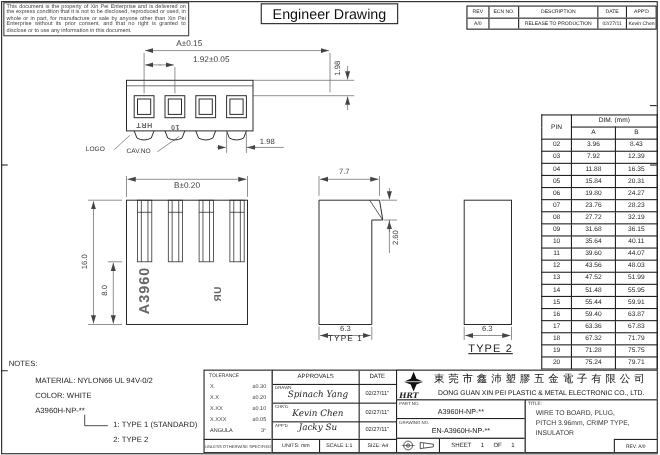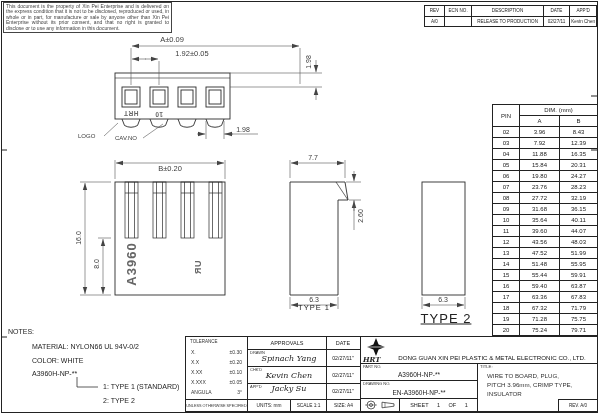--- a/index.html
+++ b/index.html
@@ -39,20 +39,21 @@
 </style>
 </head>
 <body>
 
 <div id="sheet">
 
   <div class="frame"></div>
 
   <div class="disc">This document is the property of Xin Pei Enterprise and is delivered on the express condition that it is not to be disclosed, reproduced or used, in whole or in part, for manufacture or sale by anyone other than Xin Pei Enterprise without its prior consent, and that no right is granted to disclose or to use any information in this document.</div>
 
+  <div class="box ctr" style="left:237px;top:3px;width:125px;height:19px;font-size:13px;color:#111;">Engineer Drawing</div>
 
   <div class="rt">
     <div class="r">
       <div class="c c1">REV</div>
       <div class="c c2">ECN NO.</div>
       <div class="c c3">DESCRIPTION</div>
       <div class="c c4">DATE</div>
       <div class="c c5">APP'D</div>
     </div>
     <div class="r">
@@ -176,41 +177,41 @@
     <g stroke="#555" stroke-width="0.6" fill="none">
       <line x1="422" y1="297" x2="422" y2="309"></line>
       <line x1="465" y1="297" x2="465" y2="309"></line>
       <line x1="443" y1="305" x2="423" y2="305" marker-end="url(#ar)"></line>
       <line x1="443" y1="305" x2="464" y2="305" marker-end="url(#ar)"></line>
     </g>
 
     <path d="M77,377 L77,387 L98,387" stroke="#333" stroke-width="0.8" fill="none"></path>
   </svg>
 
-  <div class="lbl" style="left:172px;top:40px;font-size:7.5px;">A±0.09</div>
+  <div class="lbl" style="left:172px;top:40px;font-size:7.5px;">A±0.15</div>
   <div class="lbl" style="left:192px;top:54px;font-size:7.5px;">1.92±0.05</div>
   <div class="lbl rot" style="left:308px;top:62px;">1.98</div>
   <div class="lbl" style="left:243px;top:129px;">1.98</div>
   <div class="lbl la" style="left:78px;top:133px;font-size:6px;">LOGO</div>
   <div class="lbl la" style="left:115px;top:135px;font-size:6px;">CAV.NO</div>
   <div class="lbl flip mark" style="left:131px;top:113px;font-size:6.5px;">HRT</div>
   <div class="lbl flip mark" style="left:159px;top:114px;font-size:6.5px;">10</div>
 
   <div class="lbl" style="left:170px;top:157px;font-size:7.5px;margin-top:12px;">B±0.20</div>
   <div class="lbl rot" style="left:78px;top:238px;">16.0</div>
   <div class="lbl rot" style="left:96px;top:264px;">8.0</div>
   <div class="lbl rot mark" style="left:131px;top:264px;font-size:13px;letter-spacing:1px;">A3960</div>
   <div class="lbl rot mark" style="left:198px;top:267px;font-size:9px;">ЯU</div>
 
   <div class="lbl" style="left:313px;top:157px;">7.7</div>
   <div class="lbl rot" style="left:360px;top:216px;">2.60</div>
   <div class="lbl" style="left:314px;top:299px;">6.3</div>
   <div class="lbl" style="left:314px;top:308px;font-size:7.5px;color:#222;letter-spacing:1px;">TYPE 1</div>
   <div class="lbl" style="left:443px;top:299px;">6.3</div>
-  <div class="lbl" style="left:446px;top:318px;font-size:13px;color:#222;text-decoration:underline;letter-spacing:1px;">TYPE 2</div>
+  <div class="lbl" style="left:446px;top:318px;font-size:10px;color:#222;text-decoration:underline;letter-spacing:1px;">TYPE 2</div>
 
   <table class="pt">
     <tbody>
         <tr>
       <th rowspan="2" style="width:26px;">PIN</th>
       <th colspan="2" style="width:76px;">DIM. (mm)</th>
     </tr>
     <tr>
       <th style="width:39px;">A</th>
       <th style="width:37px;">B</th>
@@ -357,20 +358,21 @@
     <div class="ctr" style="width:35px;border-right:1px solid #222;font-size:4.8px;">SCALE 1:1</div>
     <div class="ctr" style="flex:1;font-size:4.8px;">SIZE: A4</div>
   </div>
 
   <div class="box" style="left:360px;top:336px;width:238px;height:28px;">
     <svg class="abs" style="left:3px;top:1px;" width="24" height="18">
       <polygon points="12,0 14.6,6.4 21,9 14.6,11.6 12,18 9.4,11.6 3,9 9.4,6.4" fill="#111"></polygon>
       <line x1="3" y1="9" x2="21" y2="9" stroke="#fff" stroke-width="0.7"></line>
     </svg>
     <div class="tag sig" style="left:2px;top:19px;font-size:7px;font-weight:bold;">HRT</div>
+    <div class="abs ctr" style="left:28px;top:1px;width:206px;height:13px;font-size:9.5px;letter-spacing:3.5px;color:#111;white-space:nowrap;overflow:hidden;">東莞市鑫沛塑膠五金電子有限公司</div>
     <div class="abs ctr" style="left:28px;top:15px;width:206px;height:11px;font-size:6.2px;color:#111;white-space:nowrap;">DONG GUAN XIN PEI PLASTIC &amp; METAL ELECTRONIC CO., LTD.</div>
   </div>
 
   <div class="box" style="left:360px;top:363px;width:118px;height:18px;">
     <div class="tag" style="left:2px;top:1px;">PART NO.</div>
     <div class="abs ctr" style="left:0;top:4px;width:116px;height:12px;font-size:6.5px;">A3960H-NP-**</div>
   </div>
   <div class="box" style="left:360px;top:380px;width:118px;height:19px;">
     <div class="tag" style="left:2px;top:1px;">DRAWING NO.</div>
     <div class="abs ctr" style="left:0;top:5px;width:116px;height:12px;font-size:6.5px;">EN-A3960H-NP-**</div>

